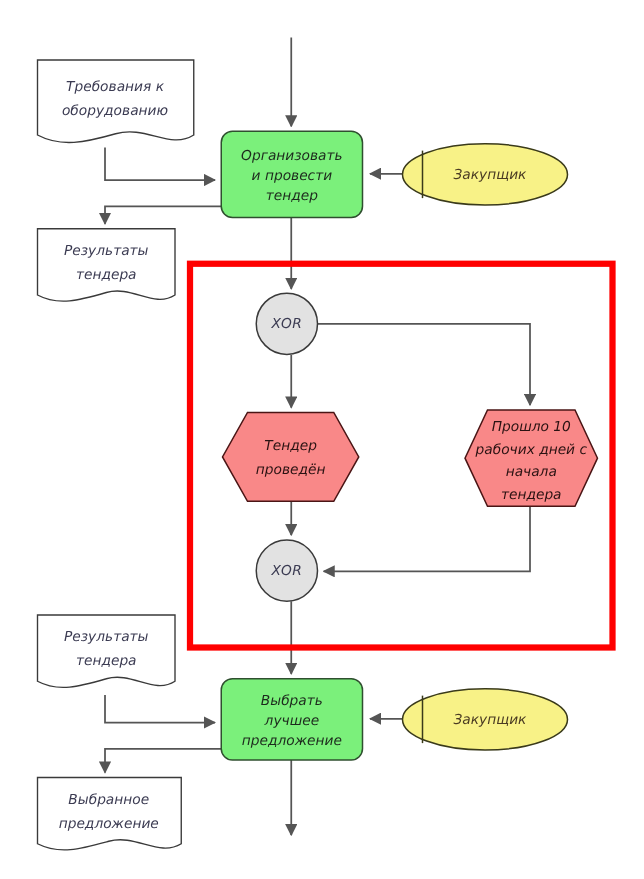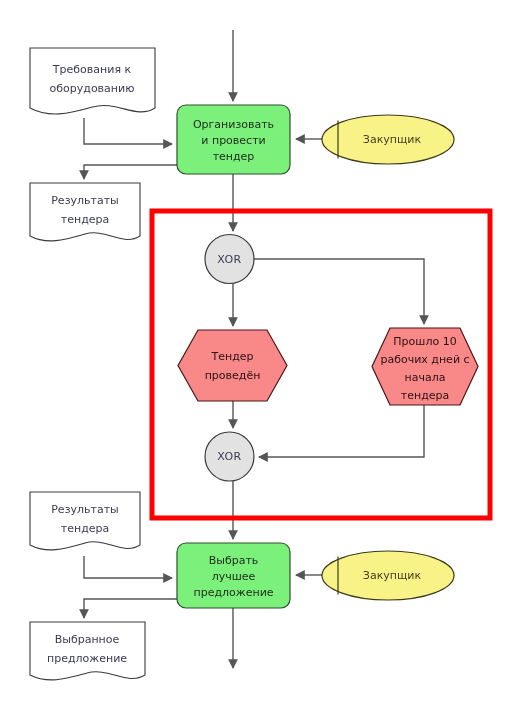--- a/index.html
+++ b/index.html
@@ -12,20 +12,21 @@
     width: 515px;
     height: 703px;
     font-family: "DejaVu Sans", sans-serif;
     overflow: hidden;
   }
   #diagram-root {
     position: relative;
     width: 515px;
     height: 703px;
     background: #ffffff;
+    font-style: italic;
   }
   svg#diagram-canvas {
     position: absolute;
     top: 0;
     left: 0;
     width: 515px;
     height: 703px;
     display: block;
   }
   .shape-text {

